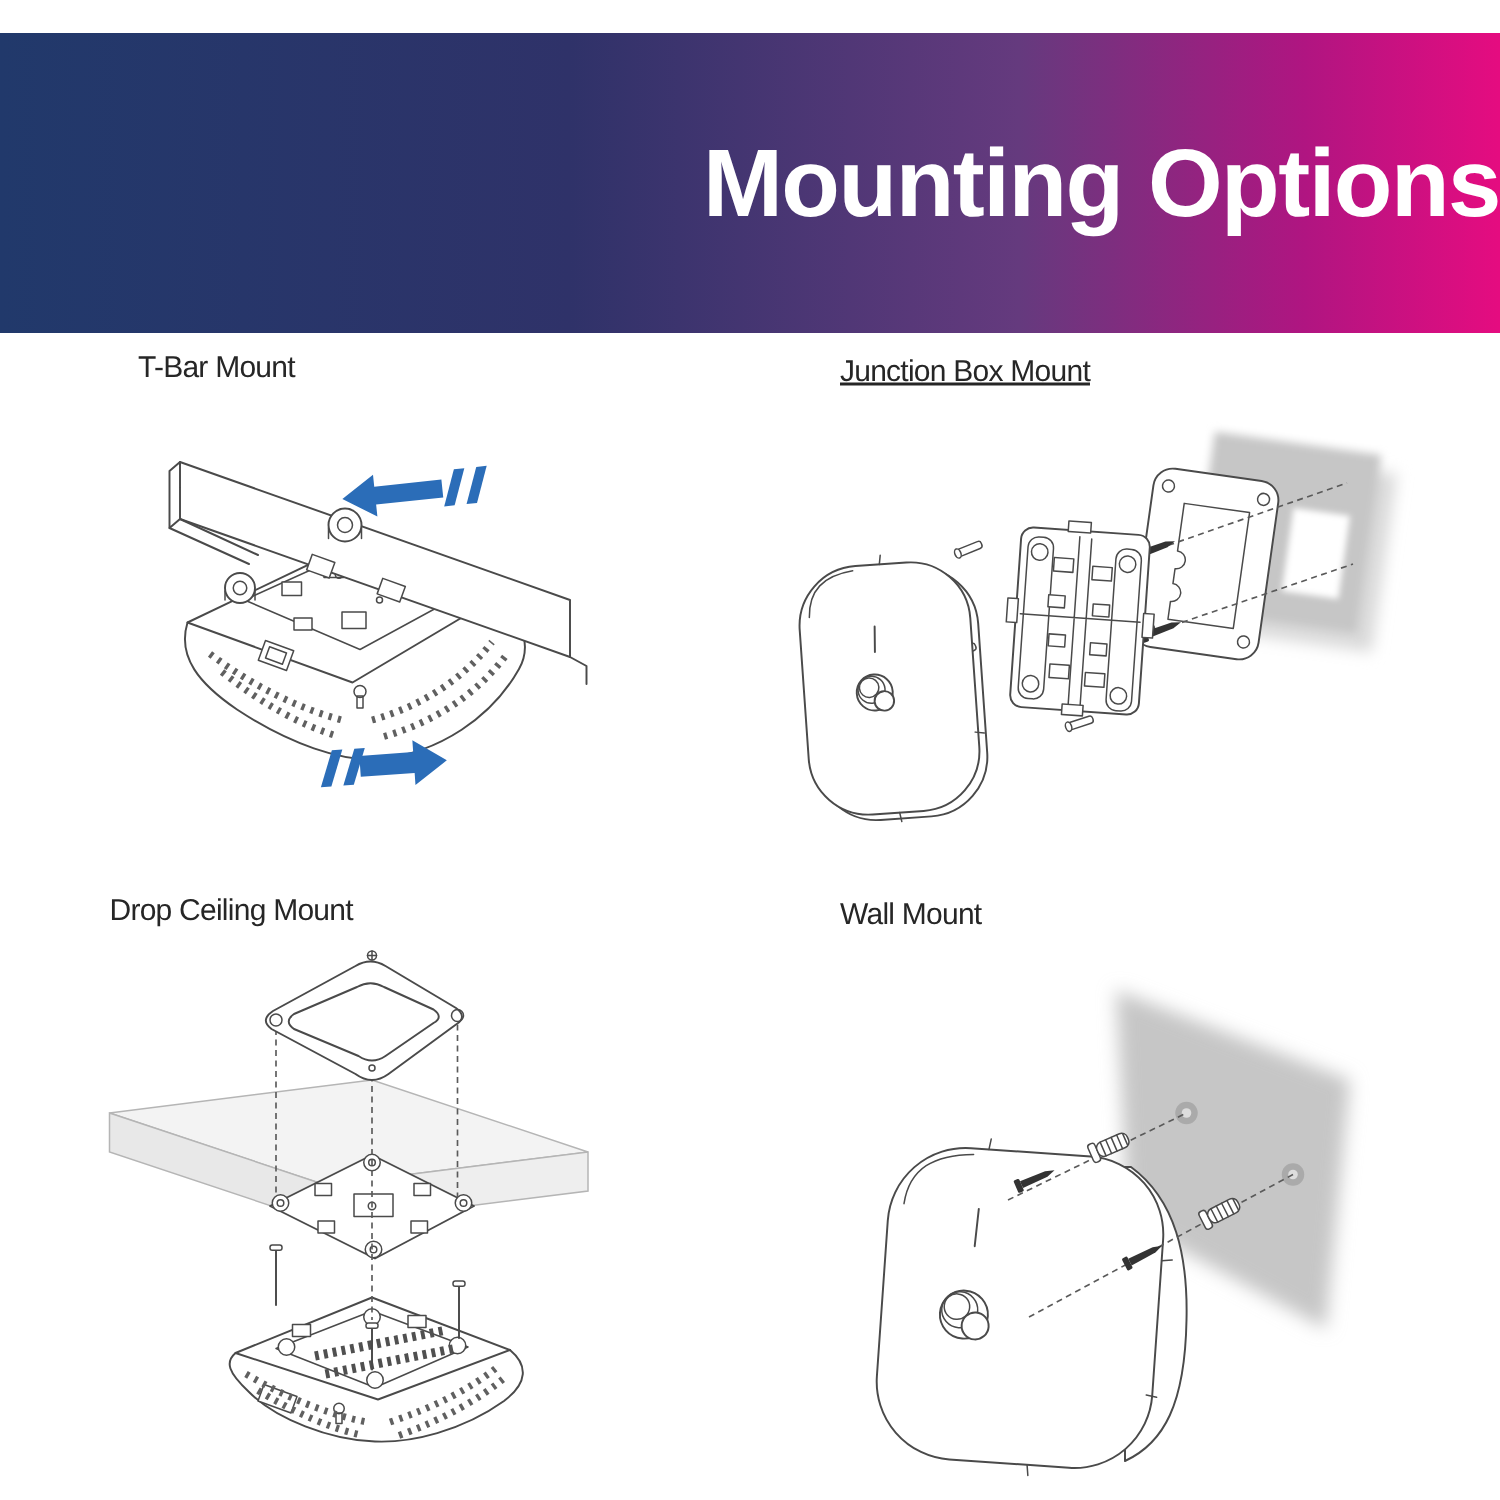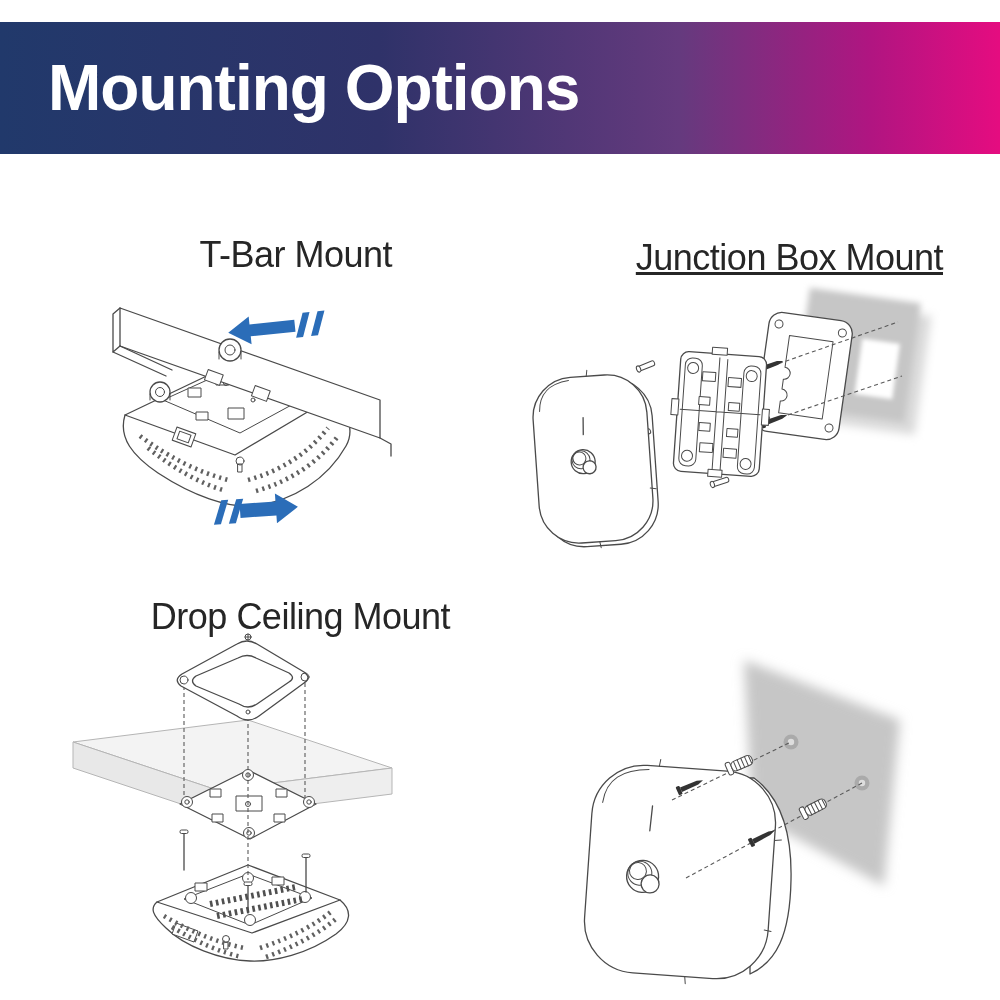--- a/index.html
+++ b/index.html
@@ -1,27 +1,27 @@
 <!DOCTYPE html>
 <html style="--line: #4A4A4A; --arrow: #2B6DB8; --shadow: #C6C6C6; --cap: #262626; --grad-l: #21396B; --grad-r: #E50C80;"><head>
 <meta charset="utf-8">
 <style>
   html,body{margin:0;padding:0;background:#fff;}
   .page{position:relative;width:1000px;height:1000px;background:#fff;overflow:hidden;
         font-family:"Liberation Sans", sans-serif;}
-  .banner{position:absolute;left:0;top:22px;width:1000px;height:132px;
+  .banner{position:absolute;left:0;top:22px;width:1000px;height:200px;
           background:linear-gradient(90deg, var(--grad-l) 0%, #2F3269 38%, #653A7E 68%, #B01581 87%, var(--grad-r) 100%);
-          display:flex;align-items:center;}
+          display:flex;align-items:center;justify-content:flex-end;}
   .banner h1{margin:0;padding-left:48px;font-size:64px;font-weight:bold;color:#fff;
              letter-spacing:-1px;}
-  .caption{position:absolute;text-align:right;font-size:36px;letter-spacing:-0.5px;
+  .caption{position:absolute;text-align:left;font-size:20px;letter-spacing:-0.5px;
            color:var(--cap);white-space:nowrap;}
   .cap-tbar{left:92px;top:234px;width:300px;}
   .cap-junction{left:560px;top:237px;width:383px;text-decoration:underline;}
-  .cap-drop{left:90px;top:596px;width:360px;}
+  .cap-drop{left:73px;top:596px;width:360px;}
   .cap-wall{left:560px;top:599px;width:383px;}
   svg.illus{position:absolute;}
   .il-tbar{left:88px;top:288px;}
   .il-junction{left:530px;top:278px;}
   .il-drop{left:60px;top:628px;}
   .il-wall{left:540px;top:628px;}
   .ln{fill:none;stroke:var(--line);stroke-width:1.3;stroke-linejoin:round;stroke-linecap:round;}
   .ln1{fill:none;stroke:var(--line);stroke-width:1;stroke-linejoin:round;stroke-linecap:round;}
   .lnf{fill:#fff;stroke:var(--line);stroke-width:1.3;stroke-linejoin:round;}
   .lnf2{fill:#fff;stroke:var(--line);stroke-width:1;stroke-linejoin:round;}
@@ -39,20 +39,21 @@
 
 <div class="page">
 
   <header class="banner">
     <h1>Mounting Options</h1>
   </header>
 
   <div class="caption cap-tbar">T-Bar Mount</div>
   <div class="caption cap-junction">Junction Box Mount</div>
   <div class="caption cap-drop">Drop Ceiling Mount</div>
+  <div class="caption cap-wall">Wall Mount</div>
 
   <svg class="illus il-tbar" width="330" height="262" viewBox="0 0 330 262">
 
     <g>
       <path class="lnf" d="M37,127 L150,73 L243,110 C262,124 266,144 258,158 C240,190 205,214 165,218 C140,220 105,208 70,185 C45,168 30,150 37,127 Z"></path>
       <path class="ln" d="M37,127 L147,167 L243,110"></path>
       <path class="lnf2" d="M75,112 L150,78 L220,108 L152,145 Z"></path>
       <rect class="lnf2" x="100" y="100" width="13" height="9"></rect>
       <rect class="lnf2" x="128" y="88" width="13" height="9"></rect>
       <rect class="lnf2" x="172" y="95" width="13" height="9"></rect>

